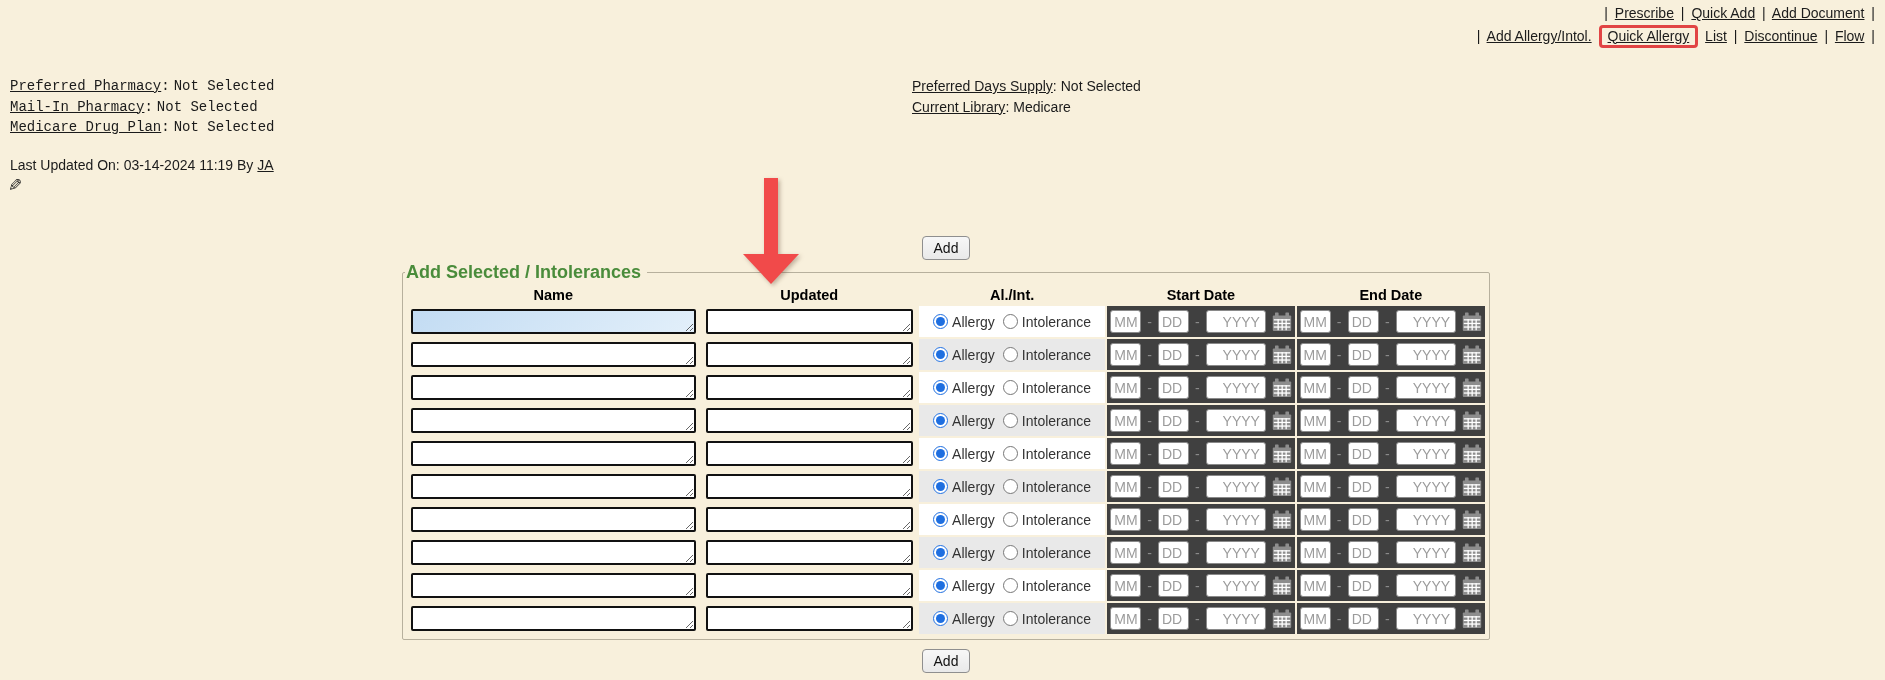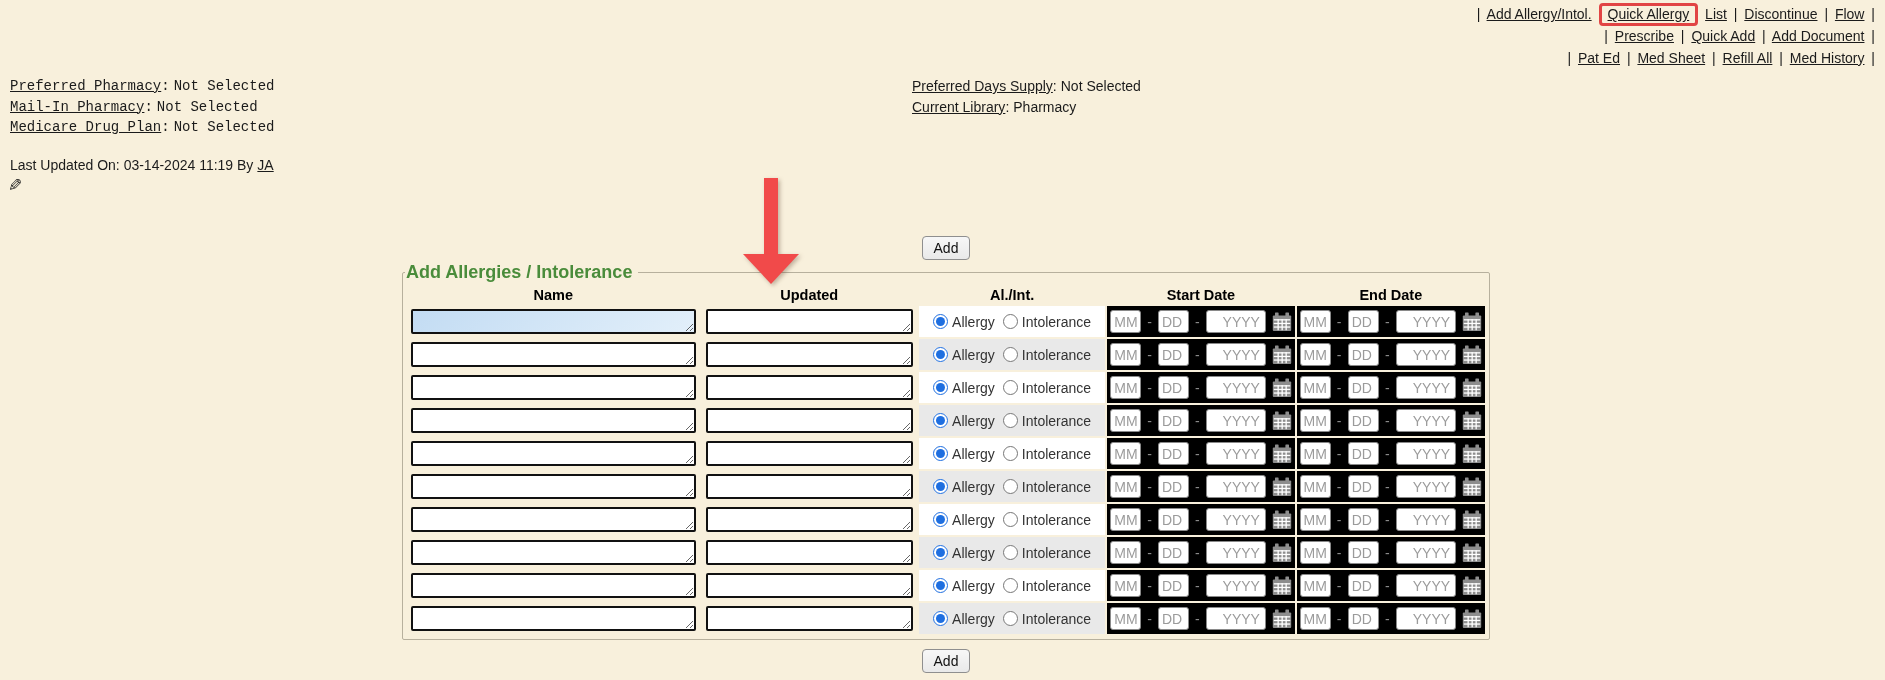--- a/index.html
+++ b/index.html
@@ -57,21 +57,21 @@
     padding:0 6px 0 1px;margin-left:0;
   }
   table.allergy-table{width:100%;border-collapse:collapse;table-layout:fixed;}
   .allergy-table th{
     font-size:14.5px;font-weight:bold;color:#000;text-align:center;
     height:21px;border:2px solid var(--bg);background:transparent;padding:0;
   }
   .allergy-table td{border:2px solid var(--bg);padding:0;height:31px;vertical-align:middle;}
   td.alint-cell{background:#fff;}
   tr.alt td.alint-cell{background:#e9e9e9;}
-  td.date-cell{background:#000000;}
+  td.date-cell{background:#404040;}
   textarea.txt{
     display:block;width:calc(100% - 8px);height:25px;margin:3px 4px;
     border:2px solid #111;border-radius:2px;background:#fff;
     font-family:"Liberation Sans",sans-serif;font-size:14px;
     padding:2px 4px;overflow:hidden;resize:both;outline:none;
   }
   textarea.txt.focused{background:linear-gradient(135deg,#c3dcf3 0%,#e2effa 100%);}
   td.alint-cell{font-size:14px;color:#333;}
   .alint-wrap{display:flex;justify-content:center;gap:2px;white-space:nowrap;}
   .radio-lab{display:inline-flex;align-items:center;gap:4px;cursor:pointer;}
@@ -87,89 +87,78 @@
   input.date::placeholder{color:#9b9b9b;opacity:1;}
   .dash{color:#8a8a8a;margin:0 0;}
   svg.cal{display:block;cursor:pointer;}
 </style>
 </head>
 <body>
 
 <div class="nav">
   <div>
     <span class="sep">|</span>
+    <a class="lnk">Prescribe</a>
+    <span class="sep">|</span>
+    <a class="lnk">Quick Add</a>
+    <span class="sep">|</span>
+    <a class="lnk">Add Document</a>
+    <span class="sep">|</span>
+  </div>
+  <div>
+    <span class="sep">|</span>
     <a class="lnk">Add Allergy/Intol.</a>
     <span class="qa-box"><a class="lnk">Quick Allergy</a></span>
     <a class="lnk">List</a>
     <span class="sep">|</span>
     <a class="lnk">Discontinue</a>
     <span class="sep">|</span>
     <a class="lnk">Flow</a>
     <span class="sep">|</span>
   </div>
-  <div>
-    <span class="sep">|</span>
-    <a class="lnk">Prescribe</a>
-    <span class="sep">|</span>
-    <a class="lnk">Quick Add</a>
-    <span class="sep">|</span>
-    <a class="lnk">Add Document</a>
-    <span class="sep">|</span>
-  </div>
-  <div>
-    <span class="sep">|</span>
-    <a class="lnk">Pat Ed</a>
-    <span class="sep">|</span>
-    <a class="lnk">Med Sheet</a>
-    <span class="sep">|</span>
-    <a class="lnk">Refill All</a>
-    <span class="sep">|</span>
-    <a class="lnk">Med History</a>
-    <span class="sep">|</span>
-  </div>
 </div>
 
 <div class="info-left">
   <div>
     <a class="lnk">Preferred Pharmacy</a><span class="info-colon">:</span><span>Not Selected</span>
   </div>
   <div>
     <a class="lnk">Mail-In Pharmacy</a><span class="info-colon">:</span><span>Not Selected</span>
   </div>
   <div>
     <a class="lnk">Medicare Drug Plan</a><span class="info-colon">:</span><span>Not Selected</span>
   </div>
 </div>
 
 <div class="info-mid">
   <div>
     <a class="lnk">Preferred Days Supply</a><span class="info-colon">:</span><span>Not Selected</span>
   </div>
   <div>
-    <a class="lnk">Current Library</a><span class="info-colon">:</span><span>Pharmacy</span>
+    <a class="lnk">Current Library</a><span class="info-colon">:</span><span>Medicare</span>
   </div>
 </div>
 
 <div class="last-updated">
   <span class="pre">Last Updated On: 03-14-2024 11:19 By</span><a class="lnk">JA</a>
 </div>
 <span class="pencil">✎</span>
 
 <div class="arrow">
   <div class="shaft"></div>
   <div class="head"></div>
 </div>
 
 <div class="content">
   <div class="btn-row top">
     <button class="add">Add</button>
   </div>
 
   <fieldset class="allergy">
-    <legend class="allergy-legend">Add Allergies / Intolerance</legend>
+    <legend class="allergy-legend">Add Selected / Intolerances</legend>
     <table class="allergy-table">
       <colgroup>
         <col style="width:294px">
           <col style="width:217px">
           <col style="width:188px">
           <col style="width:189px">
           <col style="width:190px">
       </colgroup>
       <thead>
         <tr>

